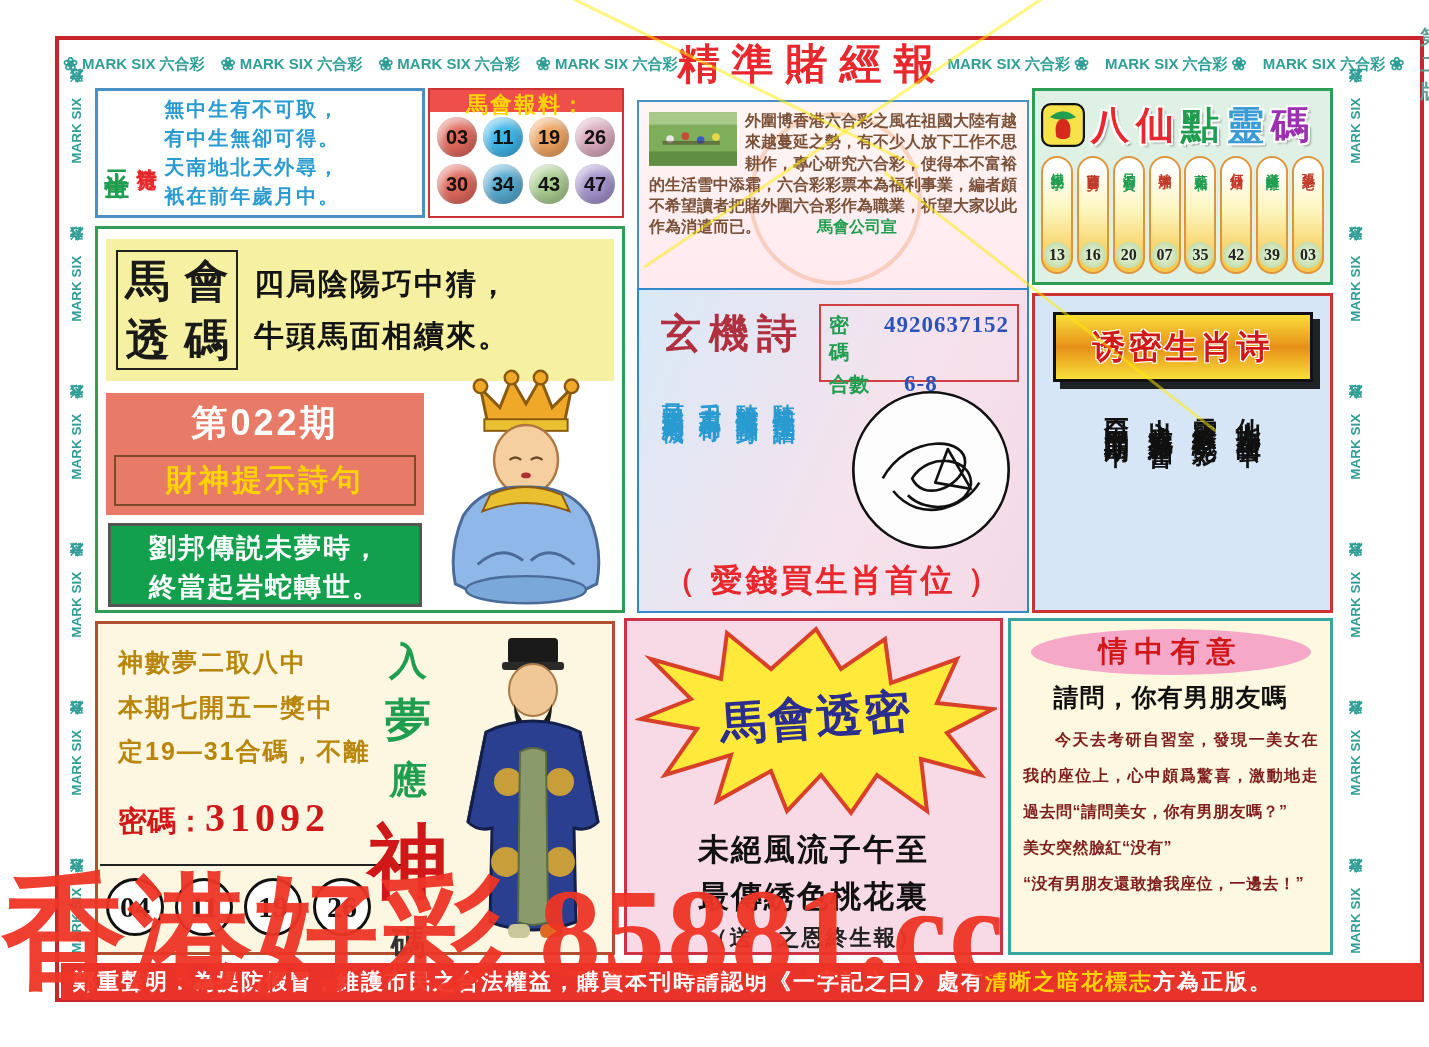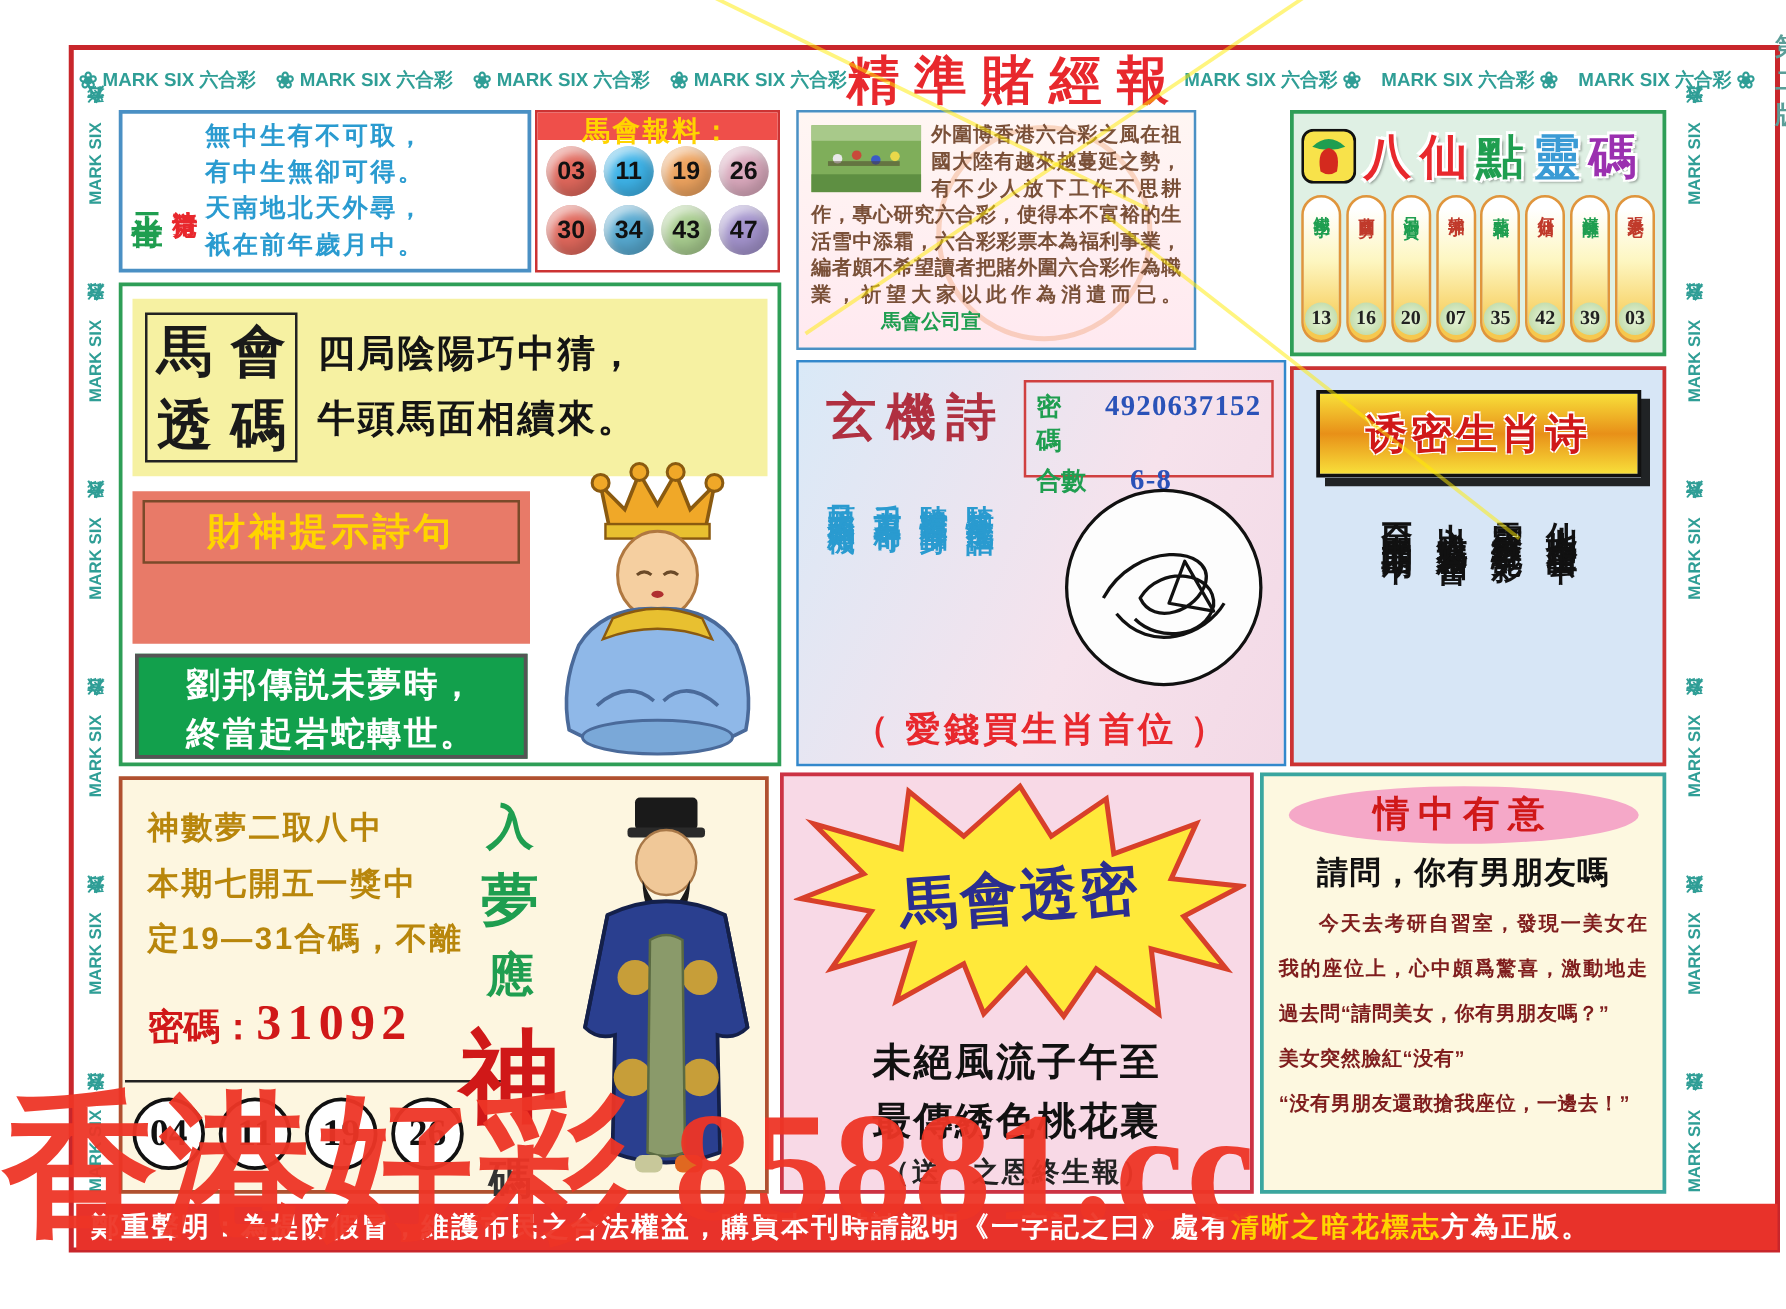--- a/index.html
+++ b/index.html
@@ -35,21 +35,21 @@
 
   
   .tips{left:428px;top:88px;width:196px;height:130px;border:2px solid #cc3333;background:#fff;}
   .tips-head{height:22px;background:#ef4f4a;color:#ffd400;display:grid;place-items:center;
              font-size:22px;font-weight:900;letter-spacing:2px;}
   .tips-balls{padding:5px 4px;display:grid;grid-template-columns:repeat(4,1fr);row-gap:7px;justify-items:center;}
   .ball{width:40px;height:40px;border-radius:50%;display:grid;place-items:center;font-weight:900;font-size:20px;color:#111;
         box-shadow:inset -4px -6px 10px rgba(0,0,0,.20), inset 4px 6px 8px rgba(255,255,255,.65);}
 
   
-  .note{left:637px;top:88px;width:320px;height:192px;border:2px solid #4a90c4;
+  .note{left:637px;top:100px;width:392px;height:192px;border:2px solid #4a90c4;
         background:linear-gradient(#fff6f3,#ffe9f0);padding:8px 10px;overflow:hidden;}
   .note-circle{position:absolute;left:110px;top:10px;width:165px;height:165px;border:4px solid rgba(232,130,60,.28);border-radius:50%;}
   .note-thumb{float:left;width:88px;height:54px;margin:2px 8px 2px 0;}
   .note-text{font-size:16px;font-weight:700;color:#7a5038;line-height:1.33;text-align:justify;position:relative;}
   .note-sign{color:#1f9e50;display:inline-block;margin-left:56px;}
 
   
   .eight{left:1032px;top:88px;width:301px;height:197px;border:3px solid #2e9e57;background:#dff0e4;padding:3px 6px;}
   .eight-title{height:62px;display:flex;align-items:center;gap:6px;}
   .eight-title .tchar{font-size:38px;font-weight:900;letter-spacing:1px;
@@ -84,21 +84,21 @@
   .my-title{position:absolute;left:22px;top:16px;font-family:"Liberation Serif",serif;font-size:40px;font-weight:900;
             color:#b03040;letter-spacing:8px;}
   .my-code{position:absolute;left:180px;top:14px;width:200px;height:78px;border:2px solid #d04040;padding:6px 8px;box-sizing:border-box;}
   .my-row{display:flex;align-items:baseline;gap:12px;margin-bottom:5px;}
   .my-label{font-size:20px;font-weight:900;color:#1f9e50;}
   .my-value{font-family:"Liberation Serif",serif;font-size:23px;font-weight:700;color:#2a52b8;letter-spacing:1px;margin-left:23px;}
   .my-poem{position:absolute;left:12px;top:96px;height:228px;writing-mode:vertical-rl;text-orientation:upright;
            font-size:22px;font-weight:900;color:#2a9bd0;letter-spacing:3px;}
   .my-poem .vcol{margin:0 7px;}
   .scribble{position:absolute;left:208px;top:96px;width:168px;height:168px;}
-  .my-foot{position:absolute;bottom:8px;width:100%;text-align:center;color:#e8282d;font-size:28px;font-weight:800;letter-spacing:3px;}
+  .my-foot{position:absolute;bottom:8px;width:100%;text-align:center;color:#e8282d;font-size:32px;font-weight:800;letter-spacing:3px;}
 
   
   .zsecret{left:1032px;top:293px;width:301px;height:320px;border:3px solid #cc3333;background:#d7e6f6;}
   .zs-banner{margin:16px auto 8px;width:254px;height:64px;border:3px solid #111;box-shadow:7px 7px 0 rgba(0,0,0,.85);
              background:linear-gradient(180deg,#f8df3a,#e89018 50%,#f8df3a);display:grid;place-items:center;}
   .zs-banner span{color:#d01818;font-size:33px;font-weight:900;letter-spacing:3px;
         text-shadow:-1px -1px 0 #fff,1px -1px 0 #fff,-1px 1px 0 #fff,1px 1px 0 #fff;}
   .zs-poem{width:fit-content;margin:16px auto 0;height:210px;writing-mode:vertical-rl;text-orientation:upright;
            font-family:"Liberation Serif",serif;font-size:25px;font-weight:900;color:#111;letter-spacing:4px;}
   .zs-poem .vcol{margin:0 11px;}
@@ -309,20 +309,21 @@
         <span>會</span>
         <span>透</span>
         <span>碼</span>
       </div>
       <div class="ccode-poem">
         <div>四局陰陽巧中猜，</div>
         <div>牛頭馬面相續來。</div>
       </div>
     </div>
     <div class="issue-block">
+      <div class="issue-no">第022期</div>
       <div class="hint-title">財神提示詩句</div>
     </div>
     <div class="hint-box">
       <div>劉邦傳説未夢時，</div>
       <div>終當起岩蛇轉世。</div>
     </div>
     <svg class="buddha" viewBox="0 0 190 242" xmlns="http://www.w3.org/2000/svg">
       <path d="M55 52 L48 18 L68 38 L80 8 L95 34 L110 8 L122 38 L142 18 L135 52 Z" fill="#f0a828" stroke="#8a5a10" stroke-width="3"></path>
       <circle cx="48" cy="16" r="7" fill="#f0a828" stroke="#8a5a10" stroke-width="2.5"></circle>
       <circle cx="80" cy="7" r="7" fill="#f0a828" stroke="#8a5a10" stroke-width="2.5"></circle>

